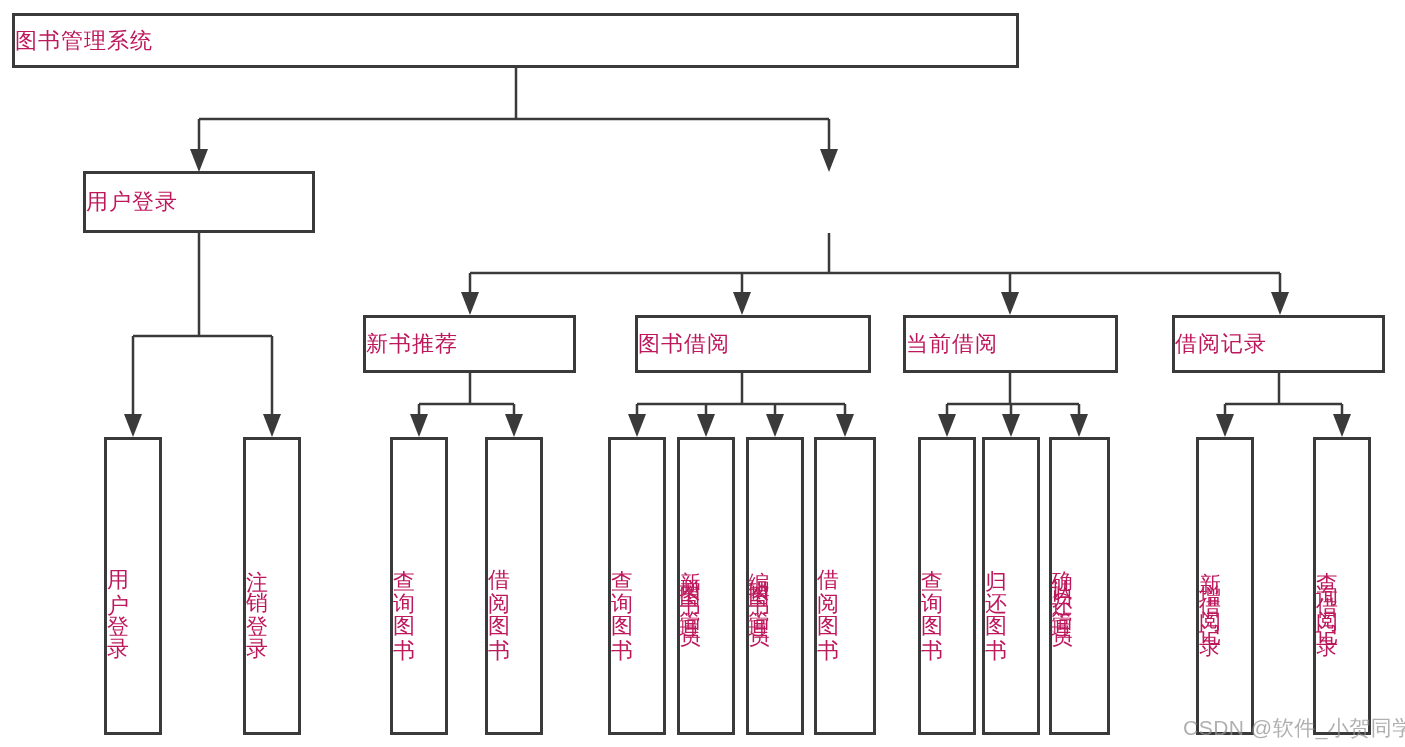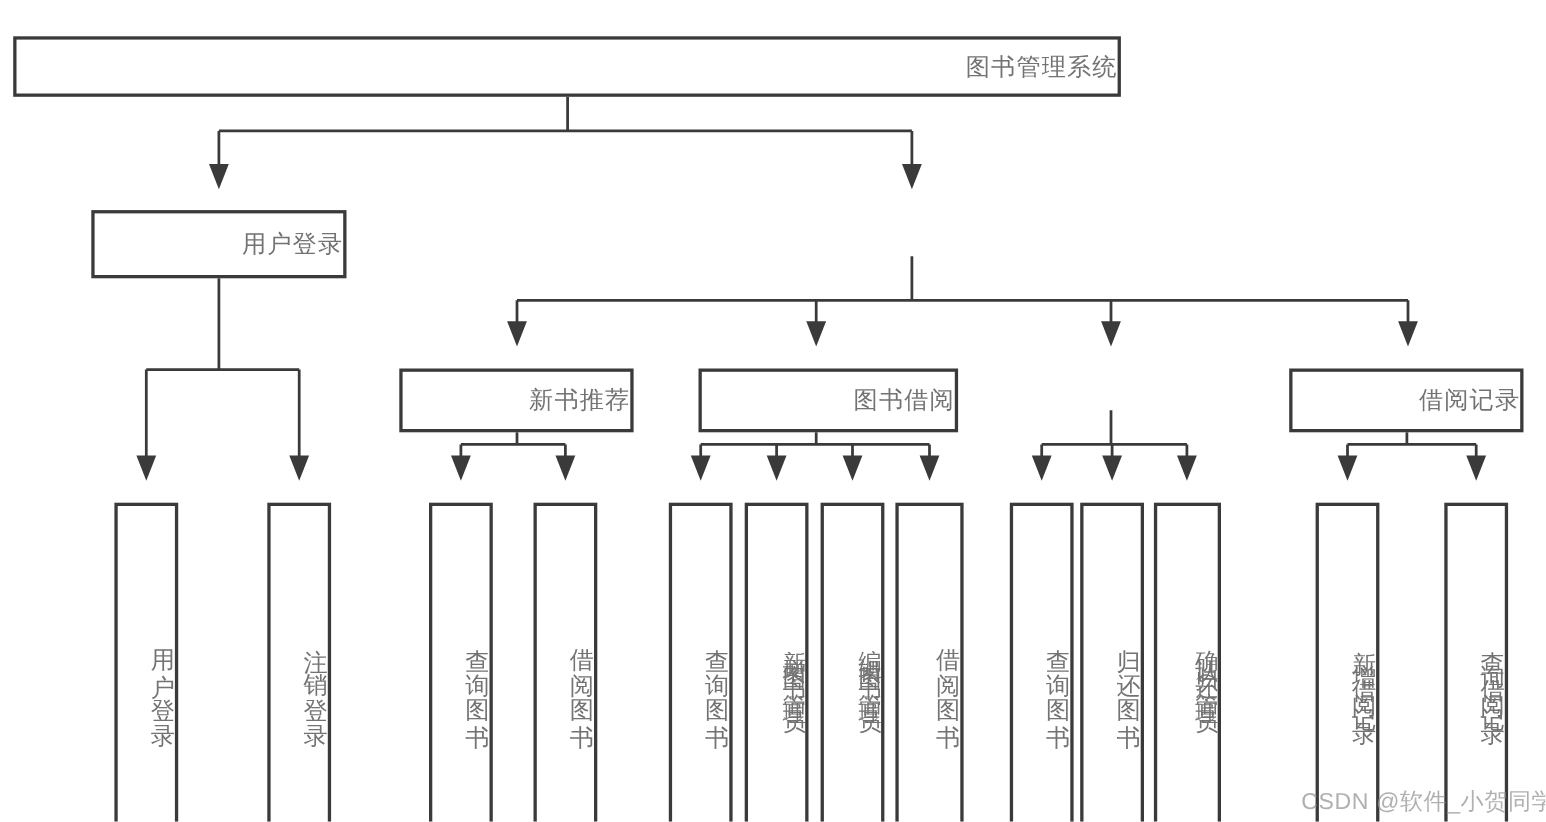--- a/index.html
+++ b/index.html
@@ -11,43 +11,42 @@
     overflow:hidden;
   }
   #connectors{position:absolute;left:0;top:0;z-index:1;}
   .node{
     position:absolute;
     box-sizing:border-box;
     border:3px solid #3a3a3a;
     background:#ffffff;
     display:flex;
     align-items:center;
-    justify-content:flex-end;
-    color:#737373;
+    justify-content:flex-start;
+    color:#be185d;
     font-size:22px;
     z-index:2;
     letter-spacing:1px;
-    margin-top:20px;
   }
   .hnode{white-space:nowrap;}
   .tall{top:437px;height:298px;width:58px;}
   .vtext{
     writing-mode:vertical-rl;
     text-orientation:mixed;
     line-height:1;
     white-space:nowrap;
   }
   .v4{letter-spacing:23px;padding-top:23px;}
   .v6{letter-spacing:13px;padding-top:13px;}
   .v9{letter-spacing:8px;padding-top:8px;font-size:21px;}
 
   #n-root{left:12px;top:13px;width:1007px;height:55px;}
   #n-user{left:83px;top:171px;width:232px;height:62px;}
   #n-book{left:711px;top:171px;width:236px;height:62px;}
-  #n-nb{left:363px;top:315px;width:213px;height:58px;padding-left:12px;}
+  #n-nb{left:363px;top:315px;width:213px;height:58px;}
   #n-bb{left:635px;top:315px;width:236px;height:58px;}
   #n-cb{left:903px;top:315px;width:215px;height:58px;}
   #n-br{left:1172px;top:315px;width:213px;height:58px;}
 
   #n-l1{left:104px;}  #n-l2{left:243px;}
   #n-l3{left:390px;}  #n-l4{left:485px;}
   #n-l5{left:608px;}  #n-l6{left:677px;}
   #n-l7{left:746px;}  #n-l8{left:814px;width:62px;}
   #n-l9{left:918px;}  #n-l10{left:982px;} #n-l11{left:1049px;width:61px;}
   #n-l12{left:1196px;} #n-l13{left:1313px;}
@@ -114,20 +113,23 @@
   <div class="node hnode" id="n-user">
     <span>用户登录</span>
   </div>
 
   <div class="node hnode" id="n-nb">
     <span>新书推荐</span>
   </div>
   <div class="node hnode" id="n-bb">
     <span>图书借阅</span>
   </div>
+  <div class="node hnode" id="n-cb">
+    <span>当前借阅</span>
+  </div>
   <div class="node hnode" id="n-br">
     <span>借阅记录</span>
   </div>
 
   <div class="node tall" id="n-l1">
     <span class="vtext v4">用户登录</span>
   </div>
   <div class="node tall" id="n-l2">
     <span class="vtext v4">注销登录</span>
   </div>

